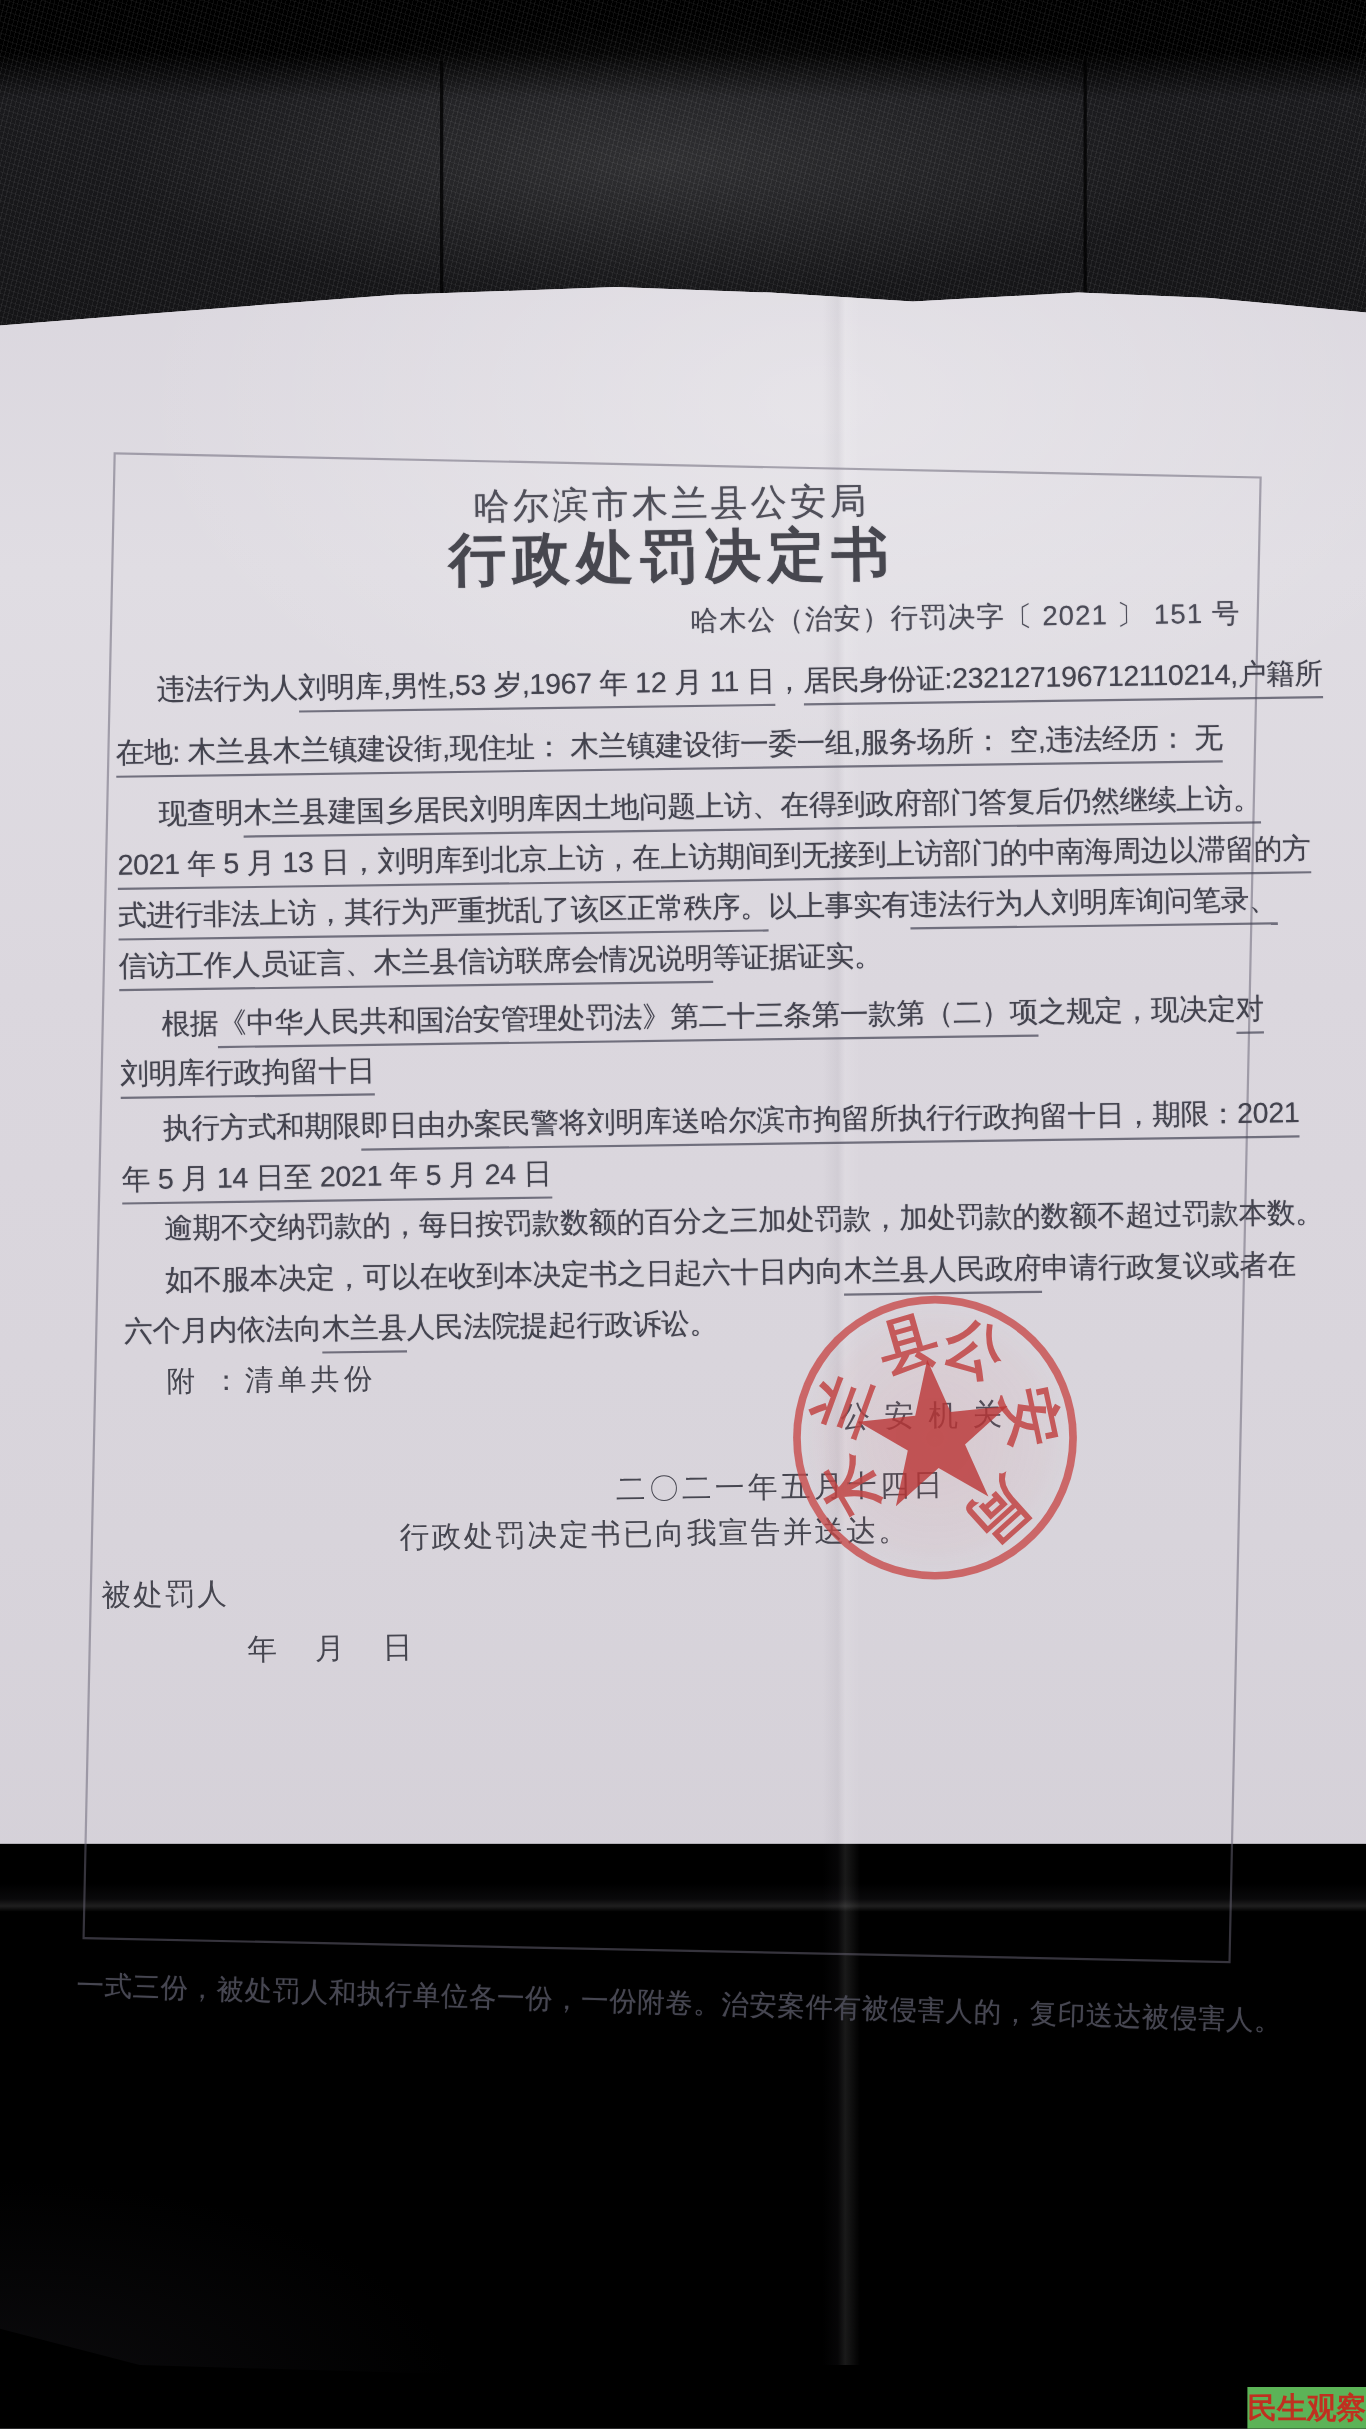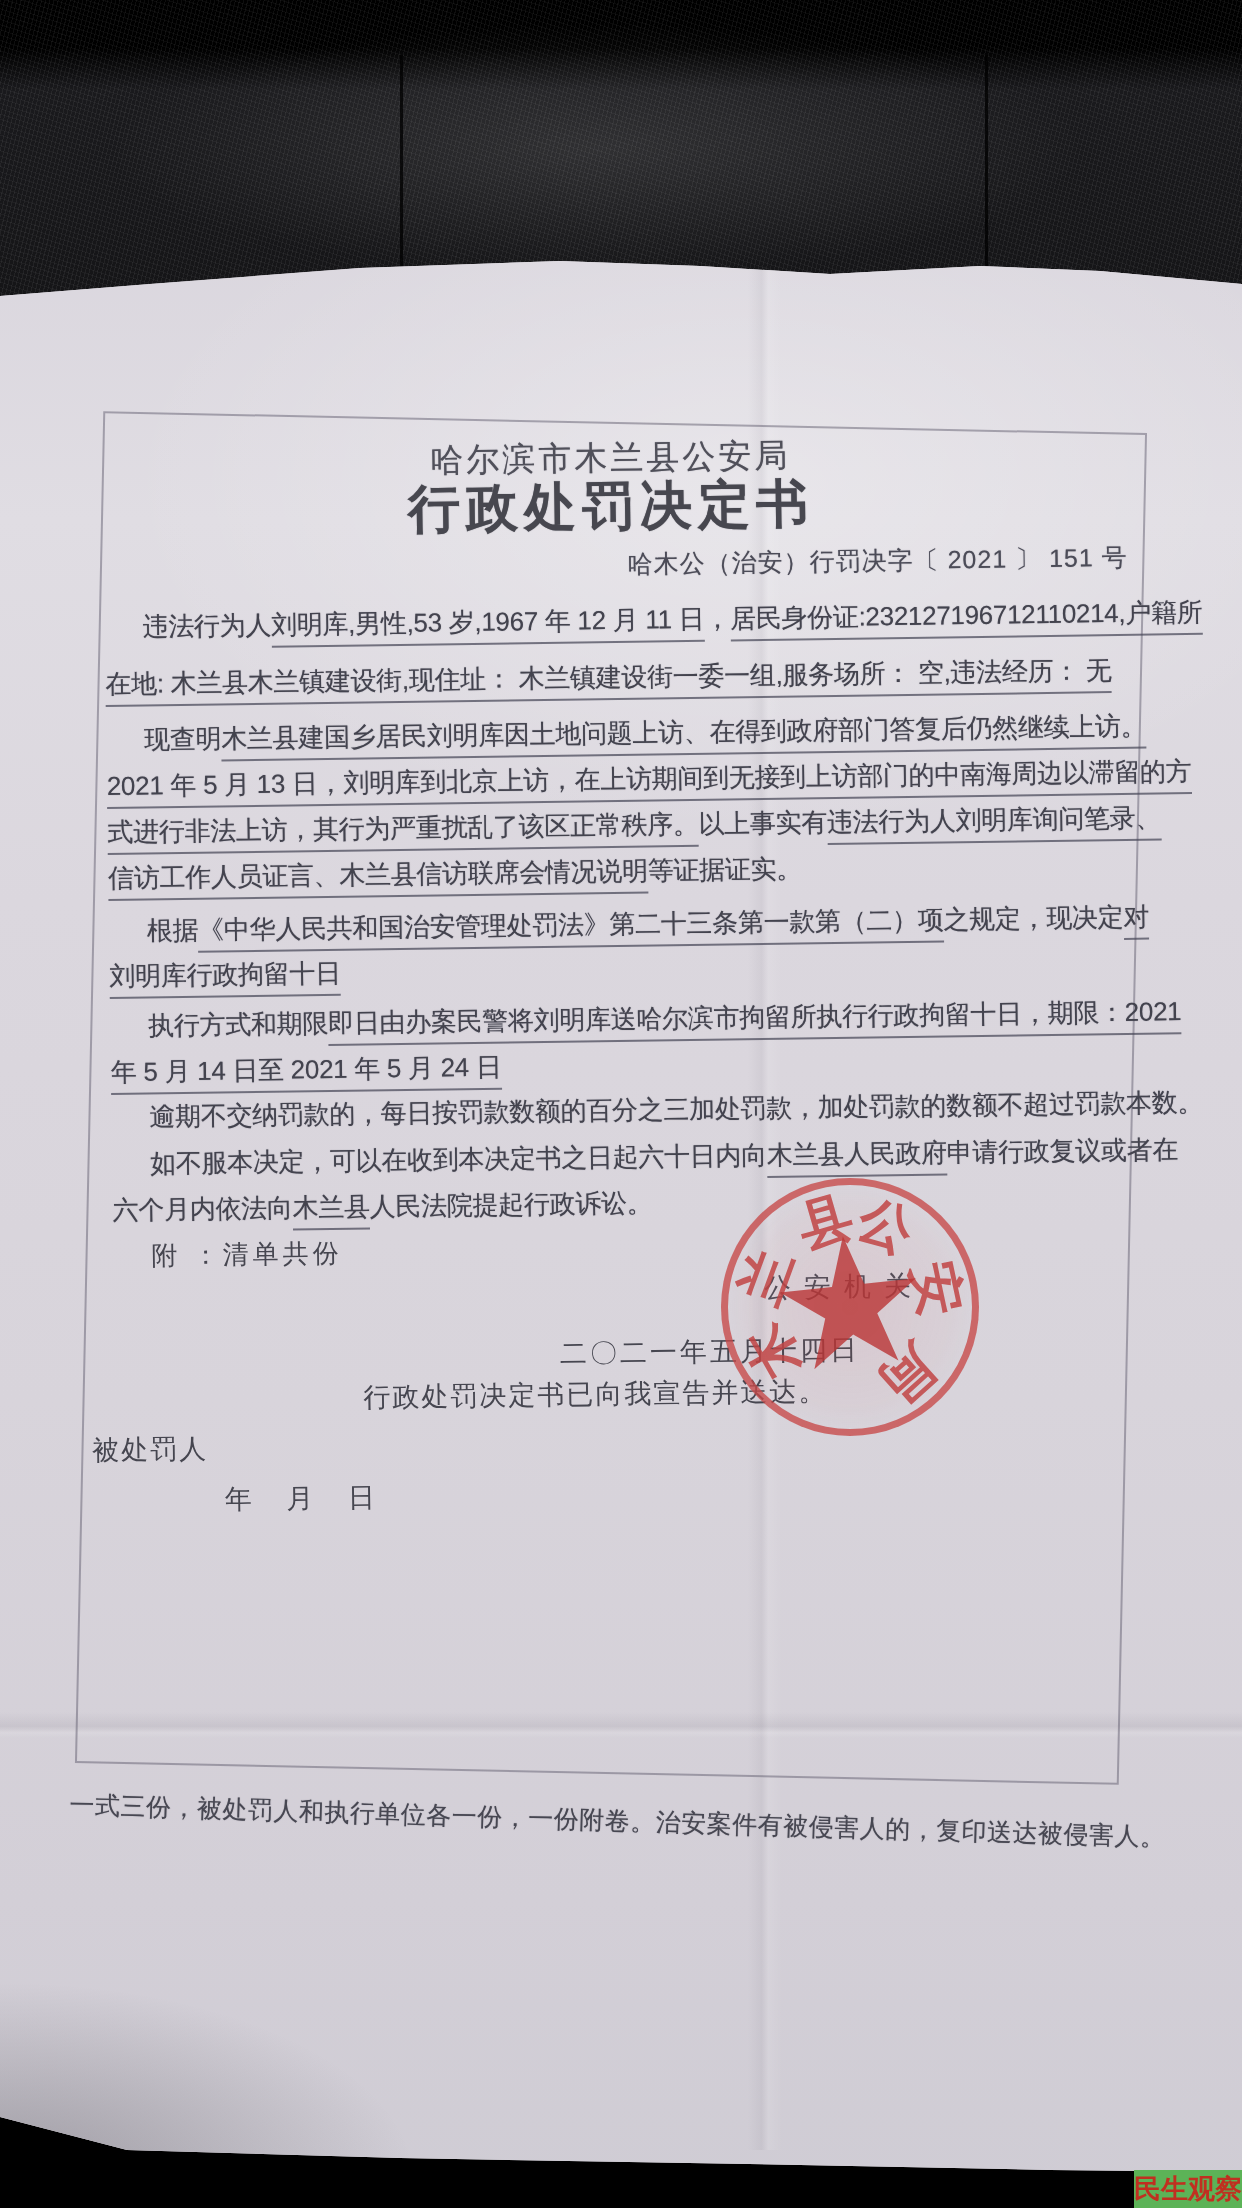--- a/index.html
+++ b/index.html
@@ -13,21 +13,21 @@
     position:absolute;left:0;top:0;width:1242px;height:330px;
     background:
       radial-gradient(ellipse 700px 180px at 48% 45%, rgba(255,255,255,0.10), transparent 70%),
       repeating-linear-gradient(104deg, rgba(255,255,255,0.055) 0 1px, transparent 1px 4px),
       repeating-linear-gradient(18deg, rgba(255,255,255,0.04) 0 1px, transparent 1px 5px),
       linear-gradient(180deg,#000 0 48px, #1a1a1d 90px, #141416 100%);
   }
   .leather .seam{position:absolute;top:55px;width:3px;height:215px;background:rgba(0,0,0,0.75);}
   
   .paper{
-    position:absolute;left:0;top:0;width:1242px;height:2208px;
+    position:absolute;left:0;top:0;width:1242px;height:1676px;
     background:
       radial-gradient(ellipse 900px 500px at 60% 22%, rgba(255,255,255,0.28), transparent 70%),
       linear-gradient(180deg,#cdc9d2 0,#d8d4dc 120px,#e0dde3 520px,#dbd7de 900px,#d8d4db 1400px,#d3cfd7 1900px,#cfccd4 100%),
       #d7d3da;
     clip-path:polygon(0 296px,150px 284px,360px 268px,560px 261px,700px 266px,830px 274px,980px 266px,1100px 271px,1242px 284px,
                       1242px 2172px,1050px 2170px,800px 2165px,400px 2158px,127px 2150px,0 2117px);
   }
   .crease-v{position:absolute;left:748px;top:270px;width:34px;height:1880px;
     background:linear-gradient(90deg,transparent,rgba(90,85,100,0.07) 40%,rgba(255,255,255,0.10) 60%,transparent);}
   .crease-h{position:absolute;left:0;top:1712px;width:1242px;height:26px;

